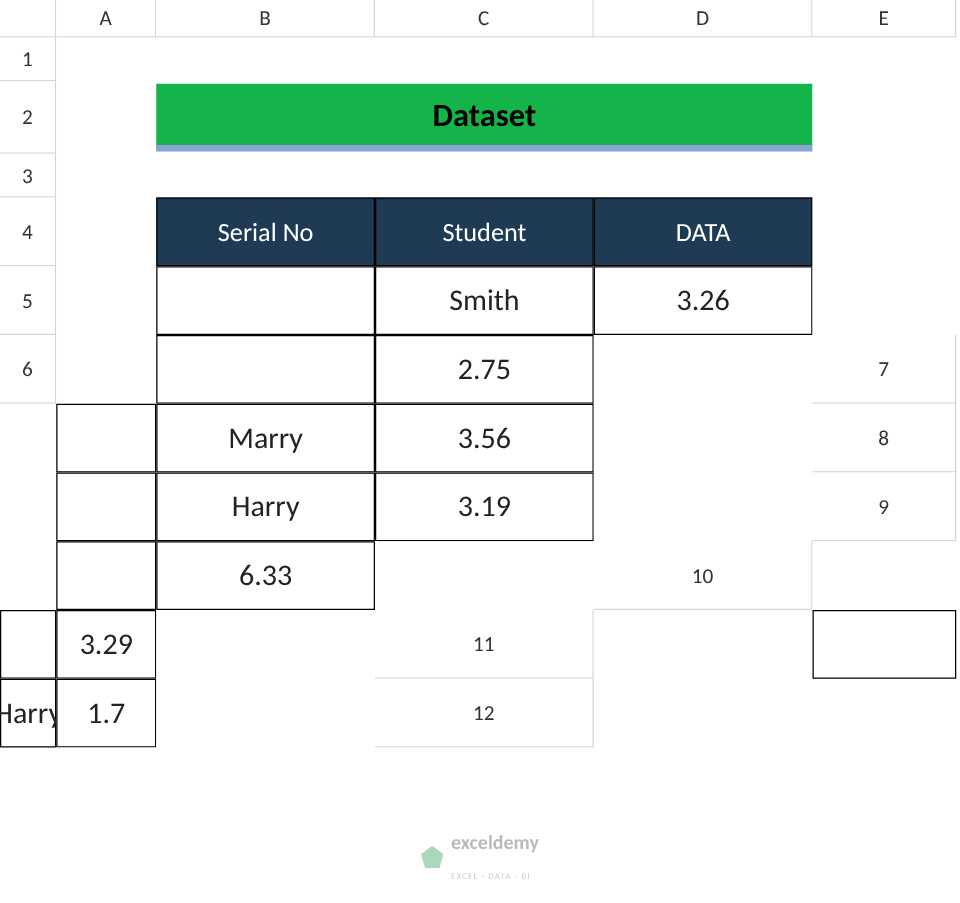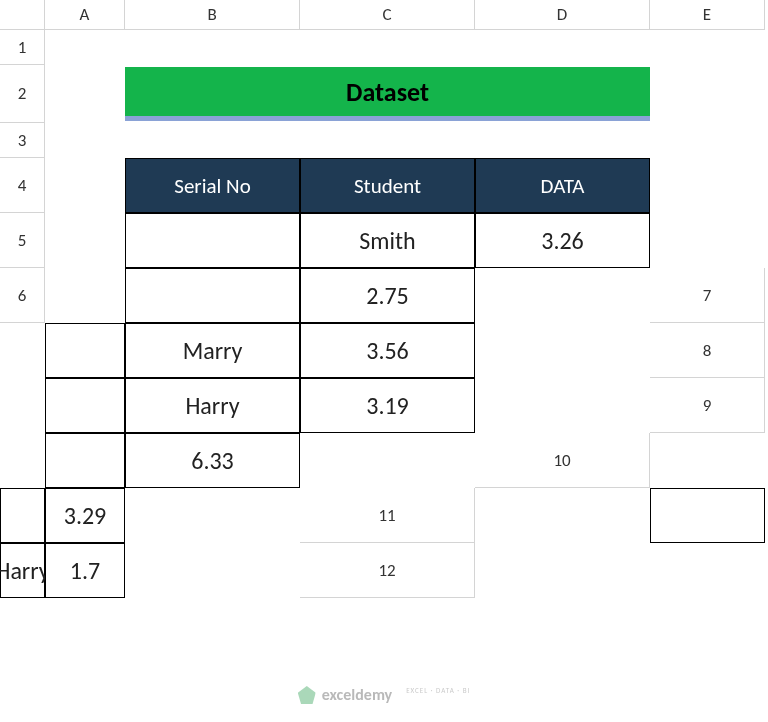--- a/index.html
+++ b/index.html
@@ -94,21 +94,21 @@
       font-size: 13px;
     }
     .watermark-icon {
       width: 18px;
       height: 18px;
       background: #4a6;
       clip-path: polygon(50% 0%, 100% 38%, 82% 100%, 18% 100%, 0% 38%);
     }
     .watermark-text {
       display: flex;
-      flex-direction: row;
+      flex-direction: column;
       line-height: 1;
       gap: 14px;
     }
     .watermark-main {
       font-weight: bold;
       font-size: 16px;
       color: #666;
     }
     .watermark-sub {
       font-size: 7px;

